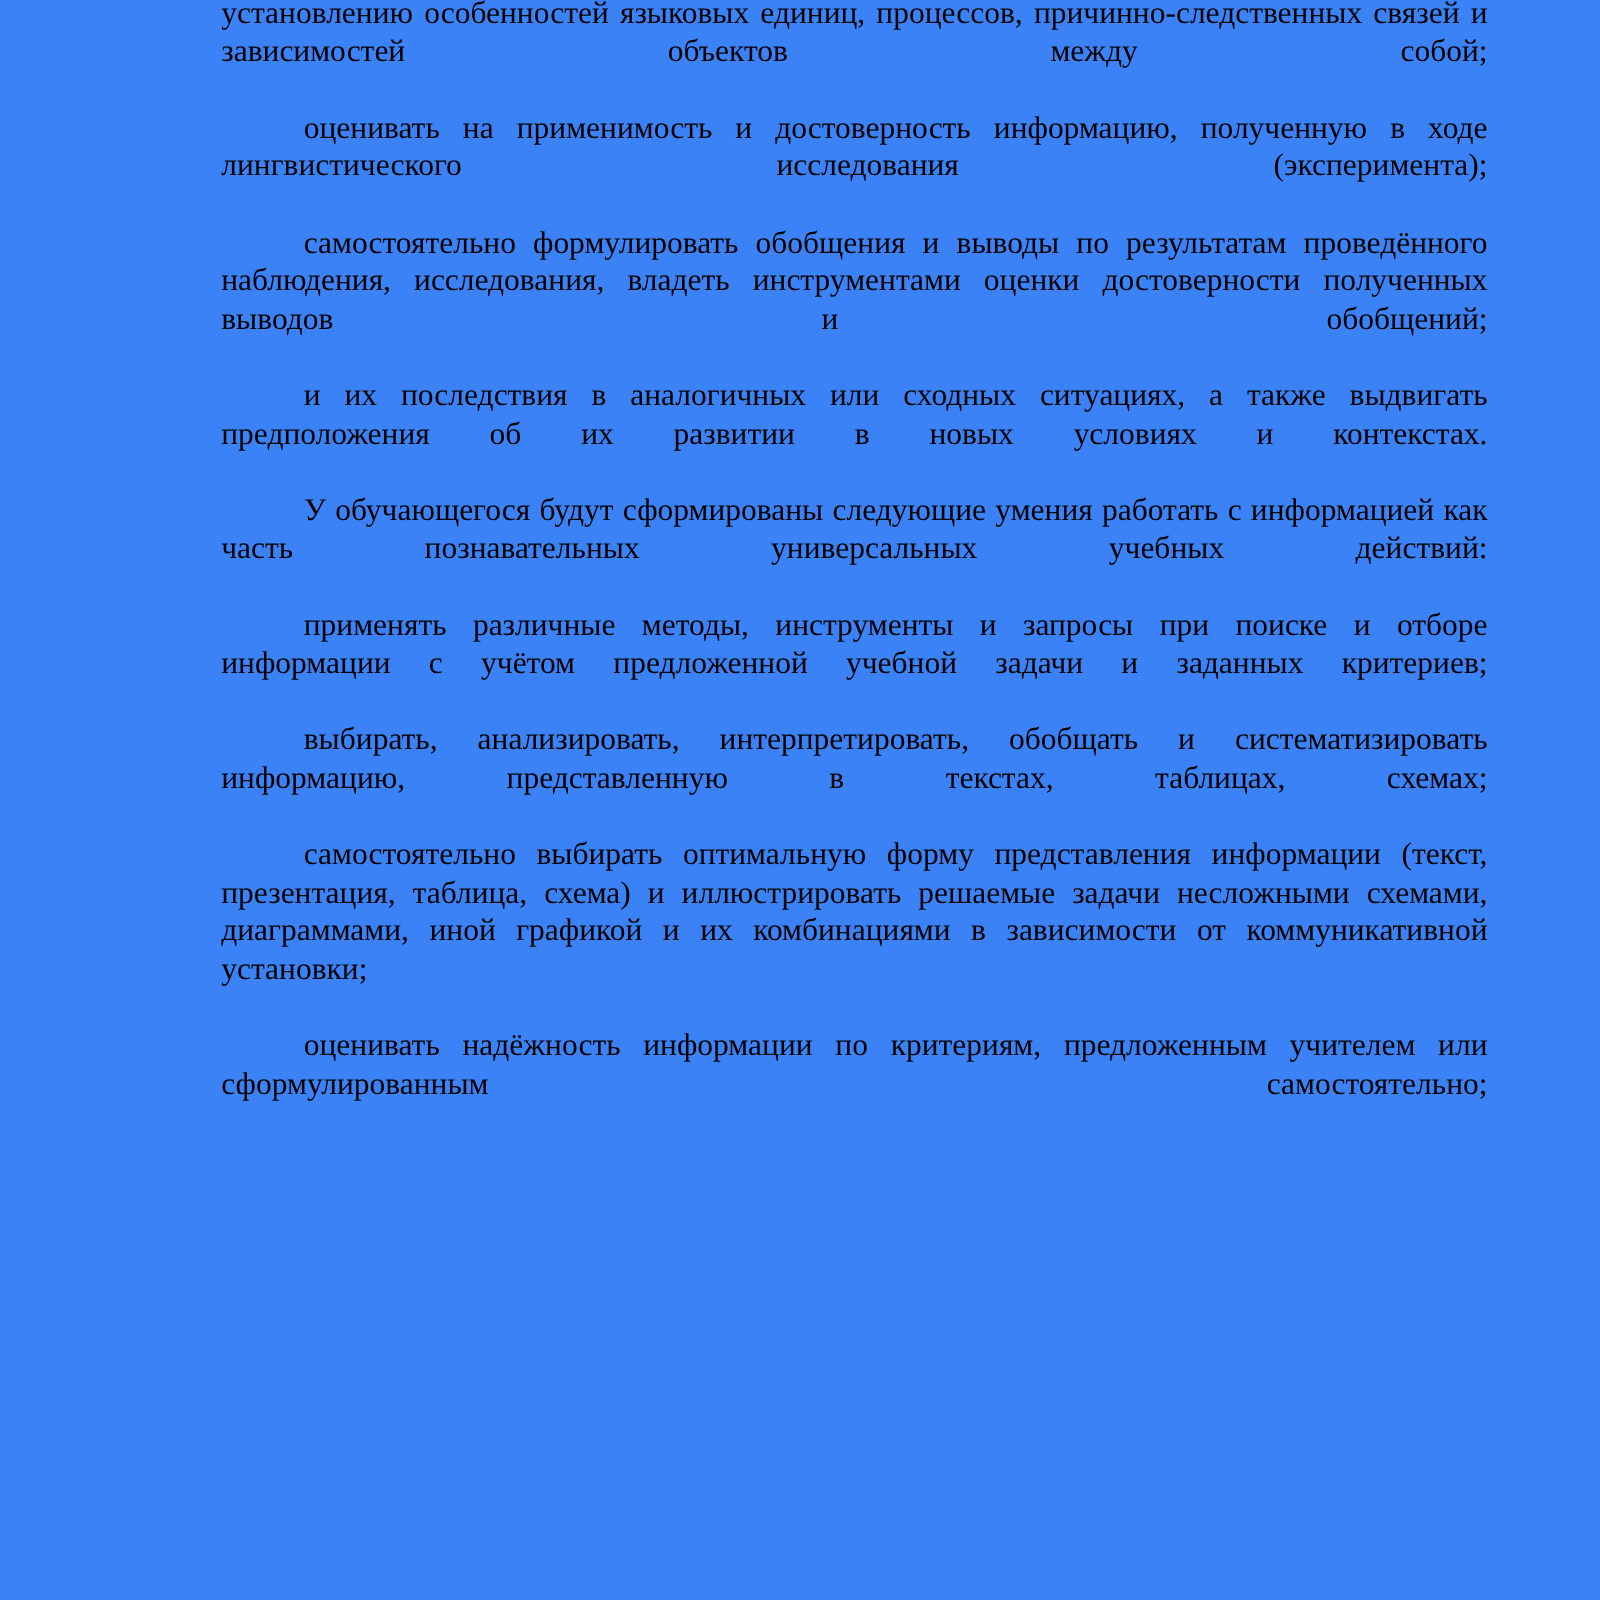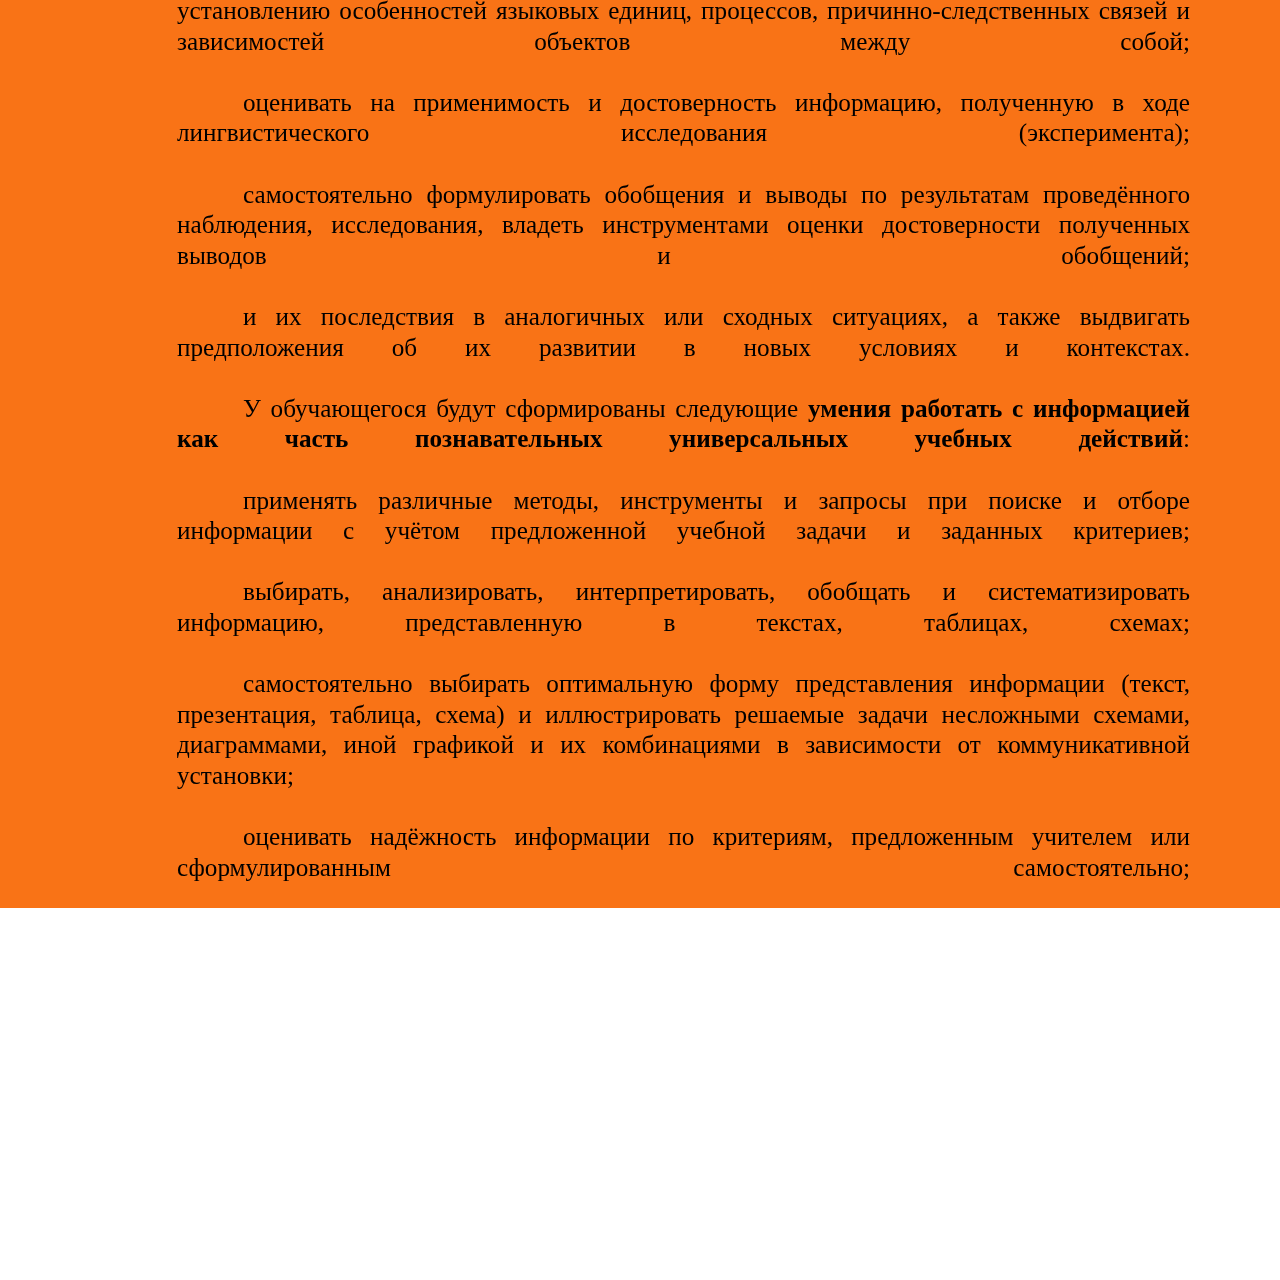--- a/index.html
+++ b/index.html
@@ -12,22 +12,22 @@
     height: 1280px;
     overflow: hidden;
     font-family: "Liberation Serif", "DejaVu Serif", serif;
     color: #000000;
     -webkit-font-smoothing: antialiased;
   }
 
   #page {
     position: relative;
     width: 1280px;
-    height: 908px;
-    background: #f97316;
+    height: 1280px;
+    background: #3b82f6;
     overflow: hidden;
   }
 
   
   #text-column {
     position: absolute;
     left: 177px;
     top: -4px;
     width: 1013px;
   }
@@ -43,21 +43,21 @@
     word-spacing: 0px;
     hyphens: none;
   }
 
   
   p.para.noindent {
     text-indent: 0;
   }
 
   b.strong, span.strong {
-    font-weight: bold;
+    font-weight: normal;
   }
 
   
   p.para::after {
     content: "";
     display: inline-block;
     width: 100%;
   }
 </style>
 </head>

